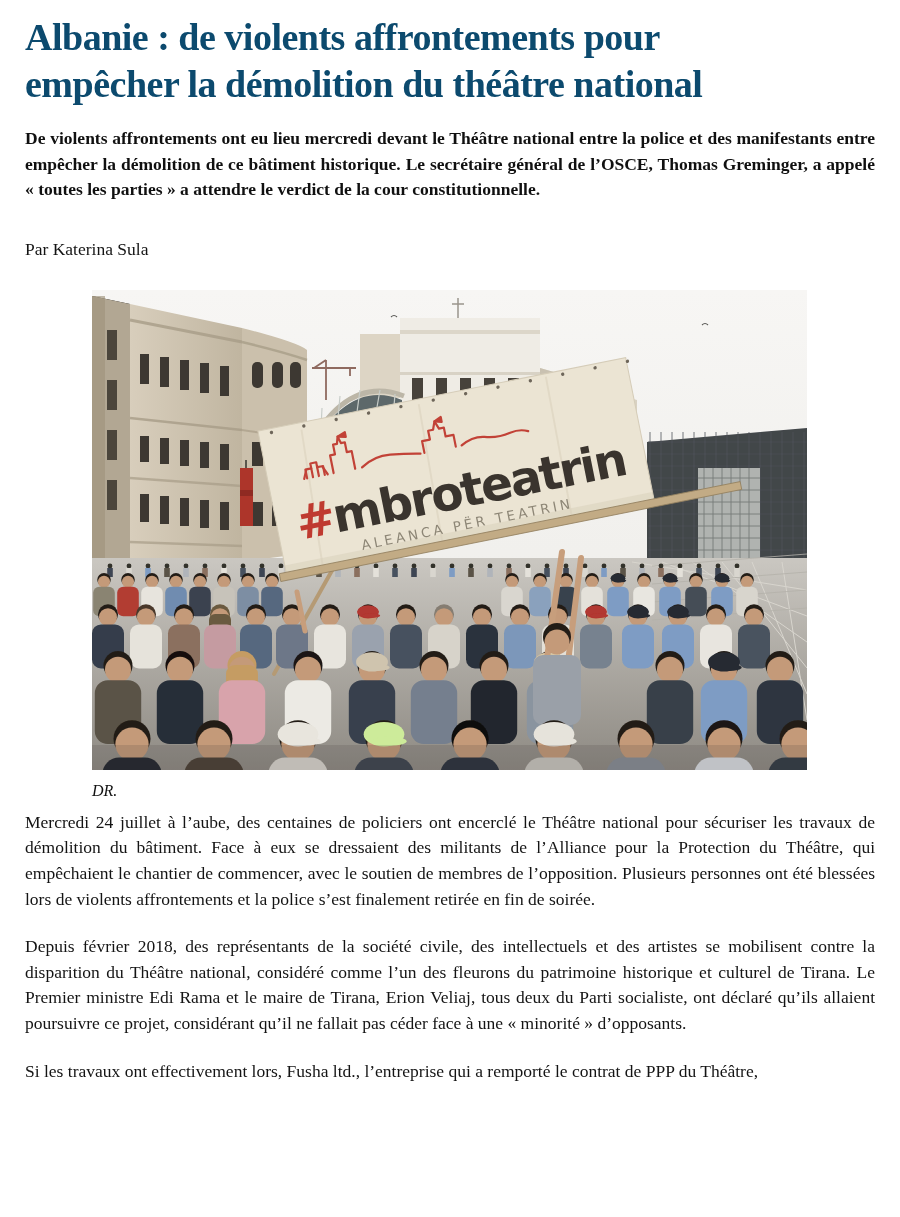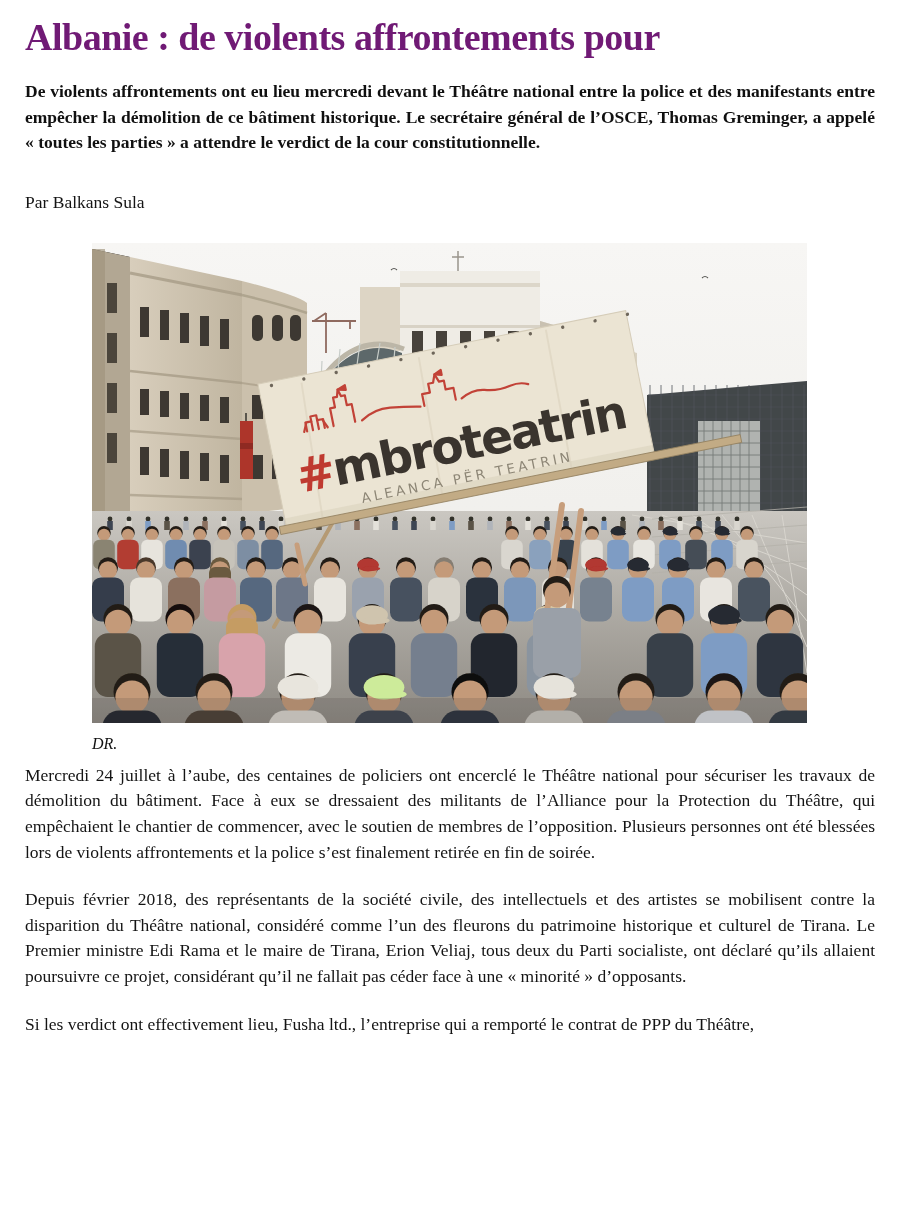--- a/index.html
+++ b/index.html
@@ -5,21 +5,21 @@
   html,body{margin:0;padding:0;background:#ffffff;}
   body{
     width:900px;height:1217px;overflow:hidden;
     font-family:"Liberation Serif","DejaVu Serif",serif;
     color:#141414;
   }
   .content{padding:14px 25px 0 25px;width:850px;}
   h1{
     margin:0 0 18px 0;
     font-size:38px;line-height:47px;font-weight:bold;
-    letter-spacing:-0.5px;color:#701a75;
+    letter-spacing:-0.5px;color:#0c4a6e;
   }
   h1 .tline{display:block;}
   .byline{
     font-size:15.5px;color:#1c1c1c;margin:0 0 30px 2px;
   }
   .byline a{color:var(--link,#3534cb);text-decoration:underline;}
   .byline .sep{margin:0 9px;color:#333;}
   .byline .sep2{margin-right:14px;}
   .lead{
     font-weight:bold;font-size:17.5px;line-height:25.6px;
@@ -39,26 +39,27 @@
   .banner-word{font-family:"DejaVu Sans","Liberation Sans",sans-serif;font-weight:bold;}
   .banner-sub{font-family:"DejaVu Sans","Liberation Sans",sans-serif;}
 </style>
 </head>
 <body>
 
 <div class="content">
 
   <h1>
     <span class="tline">Albanie : de violents affrontements pour</span>
+    <span class="tline">empêcher la démolition du théâtre national</span>
   </h1>
 
 
   <p class="lead">De violents affrontements ont eu lieu mercredi devant le Théâtre national entre la police et des manifestants entre empêcher la démolition de ce bâtiment historique. Le secrétaire général de l’OSCE, Thomas Greminger, a appelé « toutes les parties » a attendre le verdict de la cour constitutionnelle.</p>
 
-  <p class="author">Par Balkans Sula</p>
+  <p class="author">Par Katerina Sula</p>
 
   <figure>
     <svg viewBox="0 0 715 480" xmlns="http://www.w3.org/2000/svg">
       <defs>
         <linearGradient id="skyg" x1="0" y1="0" x2="0" y2="1">
           <stop offset="0" stop-color="#f7f6f4"></stop>
             <stop offset="1" stop-color="#ecebe7"></stop>
         </linearGradient>
         <linearGradient id="wallg" x1="0" y1="0" x2="1" y2="0">
           <stop offset="0" stop-color="#d8cebc"></stop>
@@ -558,16 +559,16 @@
           <rect x="676.4" y="467.54" width="59.2" height="81.4" rx="16.650000000000002" fill="#333a45"></rect>
         </g>
       <rect x="0" y="455" width="715" height="25" fill="#3e3a35" opacity="0.16"></rect>
     </svg>
     <figcaption>DR.</figcaption>
   </figure>
 
   <div id="paragraphs">
       <p class="body-p">Mercredi 24 juillet à l’aube, des centaines de policiers ont encerclé le Théâtre national pour sécuriser les travaux de démolition du bâtiment. Face à eux se dressaient des militants de l’Alliance pour la Protection du Théâtre, qui empêchaient le chantier de commencer, avec le soutien de membres de l’opposition. Plusieurs personnes ont été blessées lors de violents affrontements et la police s’est finalement retirée en fin de soirée.</p>
       <p class="body-p">Depuis février 2018, des représentants de la société civile, des intellectuels et des artistes se mobilisent contre la disparition du Théâtre national, considéré comme l’un des fleurons du patrimoine historique et culturel de Tirana. Le Premier ministre Edi Rama et le maire de Tirana, Erion Veliaj, tous deux du Parti socialiste, ont déclaré qu’ils allaient poursuivre ce projet, considérant qu’il ne fallait pas céder face à une « minorité » d’opposants.</p>
-      <p class="body-p">Si les verdict ont effectivement lieu, Fusha ltd., l’entreprise qui a remporté le contrat de PPP du Théâtre,</p>
+      <p class="body-p">Si les travaux ont effectivement lors, Fusha ltd., l’entreprise qui a remporté le contrat de PPP du Théâtre,</p>
     </div>
 
 </div>
 
 </body></html>

